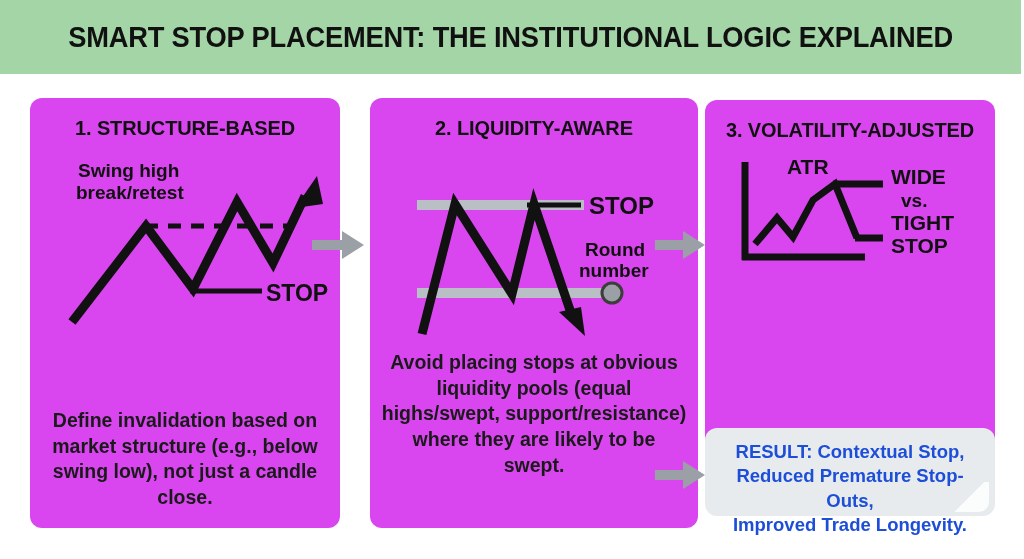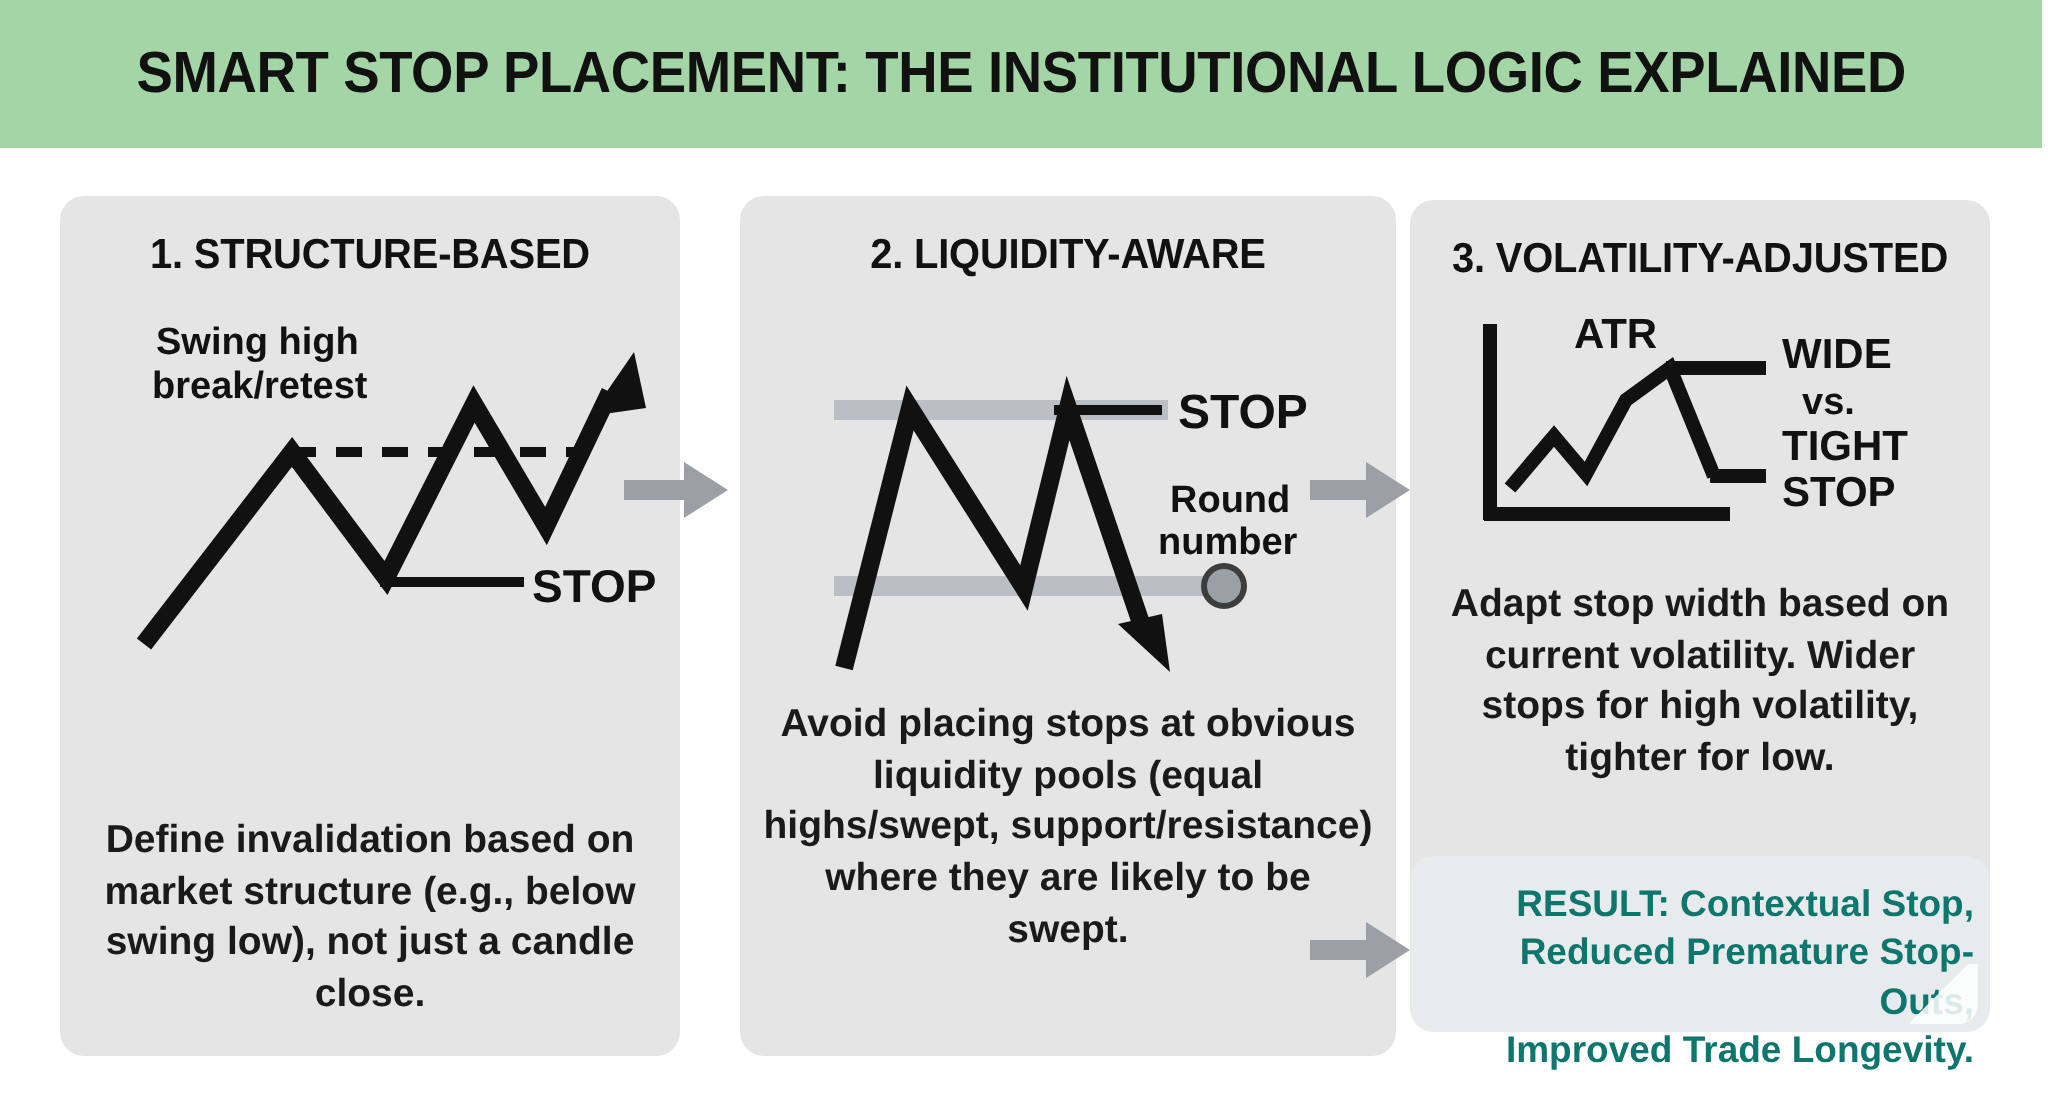--- a/index.html
+++ b/index.html
@@ -40,21 +40,21 @@
     letter-spacing: -0.2px;
     color: #111111;
     transform: scaleX(0.94);
     white-space: nowrap;
     text-align: center;
   }
 
   
   .panel {
     position: absolute;
-    background: #e5e5e5;
+    background: #d946ef;
     border-radius: 12px;
     box-sizing: border-box;
     padding-left: 11px;
   }
   .panel-title {
     position: absolute;
     left: 0;
     width: 100%;
     text-align: center;
     font-weight: 700;
@@ -82,25 +82,25 @@
   #panel-3 { left: 705px; top: 100px;  width: 290px; height: 396px; }
   #result-box {
     position: absolute;
     left: 705px; top: 428px; width: 290px; height: 88px;
     background: #e7ebee;
     border-radius: 12px;
   }
   .result-text {
     position: absolute;
     left: 0; top: 12px; width: 100%;
-    text-align: right;
+    text-align: center;
     font-size: 18.5px;
     line-height: 1.32;
     font-weight: 700;
-    color: #0f766e;
+    color: #1d4ed8;
     padding: 0 8px;
     box-sizing: border-box;
   }
 
   
   .figure {
     position: absolute;
     left: 0;
     width: 100%;
   }
@@ -202,21 +202,20 @@
 
         <text x="62" y="22" font-family="Liberation Sans, sans-serif" font-size="21" font-weight="700" fill="#111111">ATR</text>
 
         <text x="166" y="32" font-family="Liberation Sans, sans-serif" font-size="21" font-weight="700" fill="#111111">WIDE</text>
         <text x="176" y="55" font-family="Liberation Sans, sans-serif" font-size="19" font-weight="700" fill="#111111">vs.</text>
         <text x="166" y="78" font-family="Liberation Sans, sans-serif" font-size="21" font-weight="700" fill="#111111">TIGHT</text>
         <text x="166" y="101" font-family="Liberation Sans, sans-serif" font-size="21" font-weight="700" fill="#111111">STOP</text>
       </svg>
     </div>
 
-    <div class="panel-body" style="top:190px;">Adapt stop width based on current volatility. Wider stops for high volatility, tighter for low.</div>
   </div>
 
   <div id="result-box">
     <div class="result-text">
       <div>RESULT: Contextual Stop,</div>
       <div>Reduced Premature Stop-Outs,</div>
       <div>Improved Trade Longevity.</div>
     </div>
     <div class="corner-fold"></div>
   </div>

